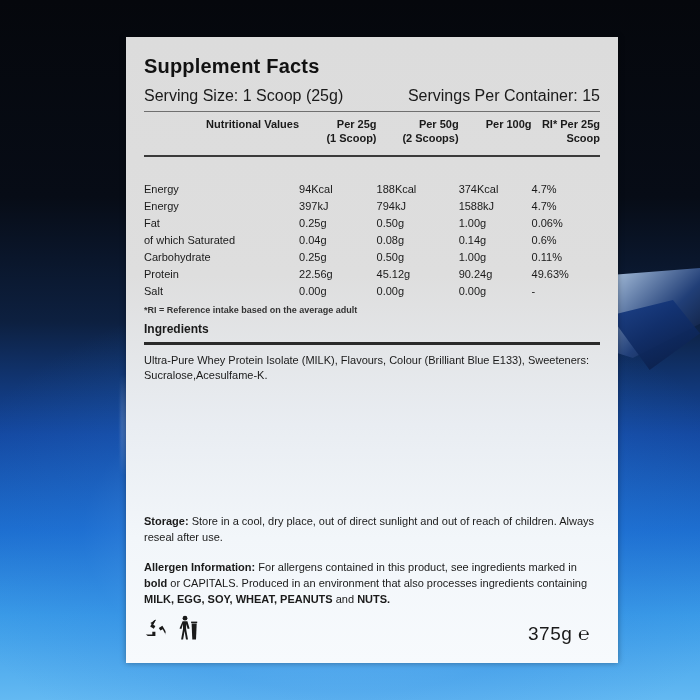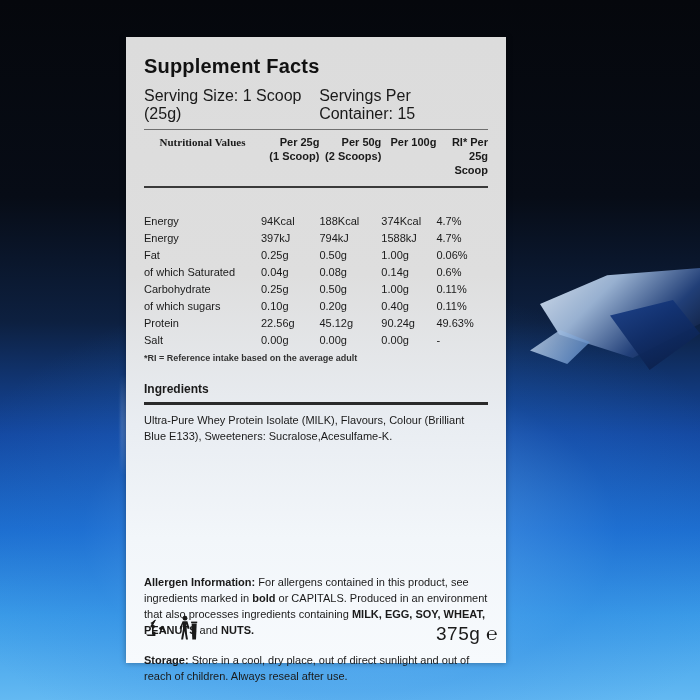--- a/index.html
+++ b/index.html
@@ -47,21 +47,21 @@
     background:radial-gradient(ellipse at 40% 50%, rgba(235,240,248,.55) 0%, rgba(200,215,235,.22) 45%, rgba(255,255,255,0) 72%);
     filter:blur(1px);
   }
   .smear2{
     position:absolute;left:300px;top:392px;width:200px;height:60px;
     background:radial-gradient(ellipse at 50% 50%, rgba(255,255,255,.42) 0%, rgba(255,255,255,0) 70%);
   }
 
   
   .panel{
-    position:absolute;left:126px;top:37px;width:380px;height:626px;
+    position:absolute;left:126px;top:37px;width:492px;height:626px;
     background:linear-gradient(180deg,#dcdcdc 0%,#dedede 38%,#e9edf2 62%,#f2f6fa 80%,#f7fafd 100%);
     box-shadow:0 0 6px rgba(0,0,0,.35);
     box-sizing:border-box;
     padding:0 18px;
     color:#1a1a1a;
   }
   .title{
     font-size:20px;font-weight:bold;letter-spacing:.2px;
     padding-top:18px;padding-bottom:6px;color:#111;
   }
@@ -71,42 +71,42 @@
   }
   .hr-thin{border:0;border-top:1px solid #6f6f6f;margin:6px 0 0 0;}
   .hr-mid{border:0;border-top:2px solid #3a3a3a;margin:5px 0 0 0;}
   .hr-thick{border:0;border-top:3px solid #2a2a2a;margin:6px 0 0 0;}
 
   table.facts{width:100%;border-collapse:collapse;font-size:11px;}
   table.facts th{
     font-weight:bold;text-align:right;vertical-align:top;padding:6px 0 4px 0;
     line-height:1.25;
   }
-  table.facts th.first{text-align:center;font-family:Liberation Serif, serif;}
+  table.facts th.first{text-align:right;}
   table.facts td{padding:2.5px 0;text-align:left;white-space:nowrap;}
   table.facts td.first{text-align:left;}
   col.c1{width:34%;}
   col.c2{width:17%;}
   col.c3{width:18%;}
   col.c4{width:16%;}
   col.c5{width:15%;}
 
   .footnote{font-size:9px;color:#333;padding:5px 0 0 0;font-weight:bold;}
-  .sub-head{font-size:12px;font-weight:bold;padding:7px 0 0 0;margin-top:12px;}
+  .sub-head{font-size:12px;font-weight:bold;padding:7px 0 0 0;}
   .ingredients{font-size:11px;line-height:1.45;padding:8px 0 0 0;}
   .ingredients b{font-weight:normal;}
 
   .blank{height:128px;}
 
   .block{font-size:11px;line-height:1.45;padding-top:2px;}
   .block + .block{padding-top:14px;}
   .block b{font-weight:bold;}
 
   .footer{
-    position:absolute;left:18px;right:8px;bottom:18px;
+    position:absolute;left:18px;right:28px;bottom:18px;
     display:flex;align-items:flex-end;justify-content:space-between;
   }
   .icons{display:flex;gap:10px;align-items:flex-end;}
   .weight{font-size:19px;letter-spacing:.5px;}
 </style>
 </head>
 <body>
 
 <div id="stage">
   <div class="bg"></div>
@@ -206,27 +206,20 @@
           <td>0.6%</td>
         </tr>
         <tr>
           <td class="first">Carbohydrate</td>
           <td>0.25g</td>
           <td>0.50g</td>
           <td>1.00g</td>
           <td>0.11%</td>
         </tr>
         <tr>
-          <td class="first">of which sugars</td>
-          <td>0.10g</td>
-          <td>0.20g</td>
-          <td>0.40g</td>
-          <td>0.11%</td>
-        </tr>
-        <tr>
           <td class="first">Protein</td>
           <td>22.56g</td>
           <td>45.12g</td>
           <td>90.24g</td>
           <td>49.63%</td>
         </tr>
         <tr>
           <td class="first">Salt</td>
           <td>0.00g</td>
           <td>0.00g</td>
@@ -242,25 +235,25 @@
 
     <hr class="hr-thick">
 
     <div class="ingredients">
       <span>Ultra-Pure Whey Protein Isolate </span><b>(MILK)</b><span>, Flavours, Colour (Brilliant Blue E133), Sweeteners: Sucralose,Acesulfame-K.</span>
     </div>
 
     <div class="blank"></div>
 
     <div class="block">
+      <b>Storage:</b><span> Store in a cool, dry place, out of direct sunlight and out of reach of children. Always reseal after use.</span>
+    </div>
+
+    <div class="block">
       <b>Allergen Information:</b><span> For allergens contained in this product, see ingredients marked in </span><b>bold</b><span> or CAPITALS. Produced in an environment that also processes ingredients  containing </span><b>MILK, EGG, SOY, WHEAT, PEANUTS</b><span> and </span><b>NUTS.</b>
-    </div>
-
-    <div class="block">
-      <b>Storage:</b><span> Store in a cool, dry place, out of direct sunlight and out of reach of children. Always reseal after use.</span>
     </div>
 
     <div class="footer">
       <div class="icons">
         <span>
           <svg width="24" height="24" viewBox="0 0 24 24" aria-hidden="true">
             <path d="M12 2.6 9.1 7.7l2.3 1.3-1.6 2.7-3.6-2.1L9 4.4c.5-.9 1.4-1.5 2.4-1.5.2 0 .4 0 .6.1z" fill="#1a1a1a"></path>
             <path d="M2.4 17.4h5.9v-2.6h3.1v4.2H4.6c-1 0-2-.6-2.5-1.5-.1-.2-.1-.4-.2-.6z" fill="#1a1a1a"></path>
             <path d="M21.6 17.4 18.7 12.3l-2.3 1.3-1.6-2.7 3.6-2.1 2.9 5c.5.9.5 1.9 0 2.8-.1.2-.2.4-.3.5z" fill="#1a1a1a"></path>
             <path d="M12 2.6 9.1 7.7 6.3 6.1 9 4.4z" fill="#1a1a1a"></path>

